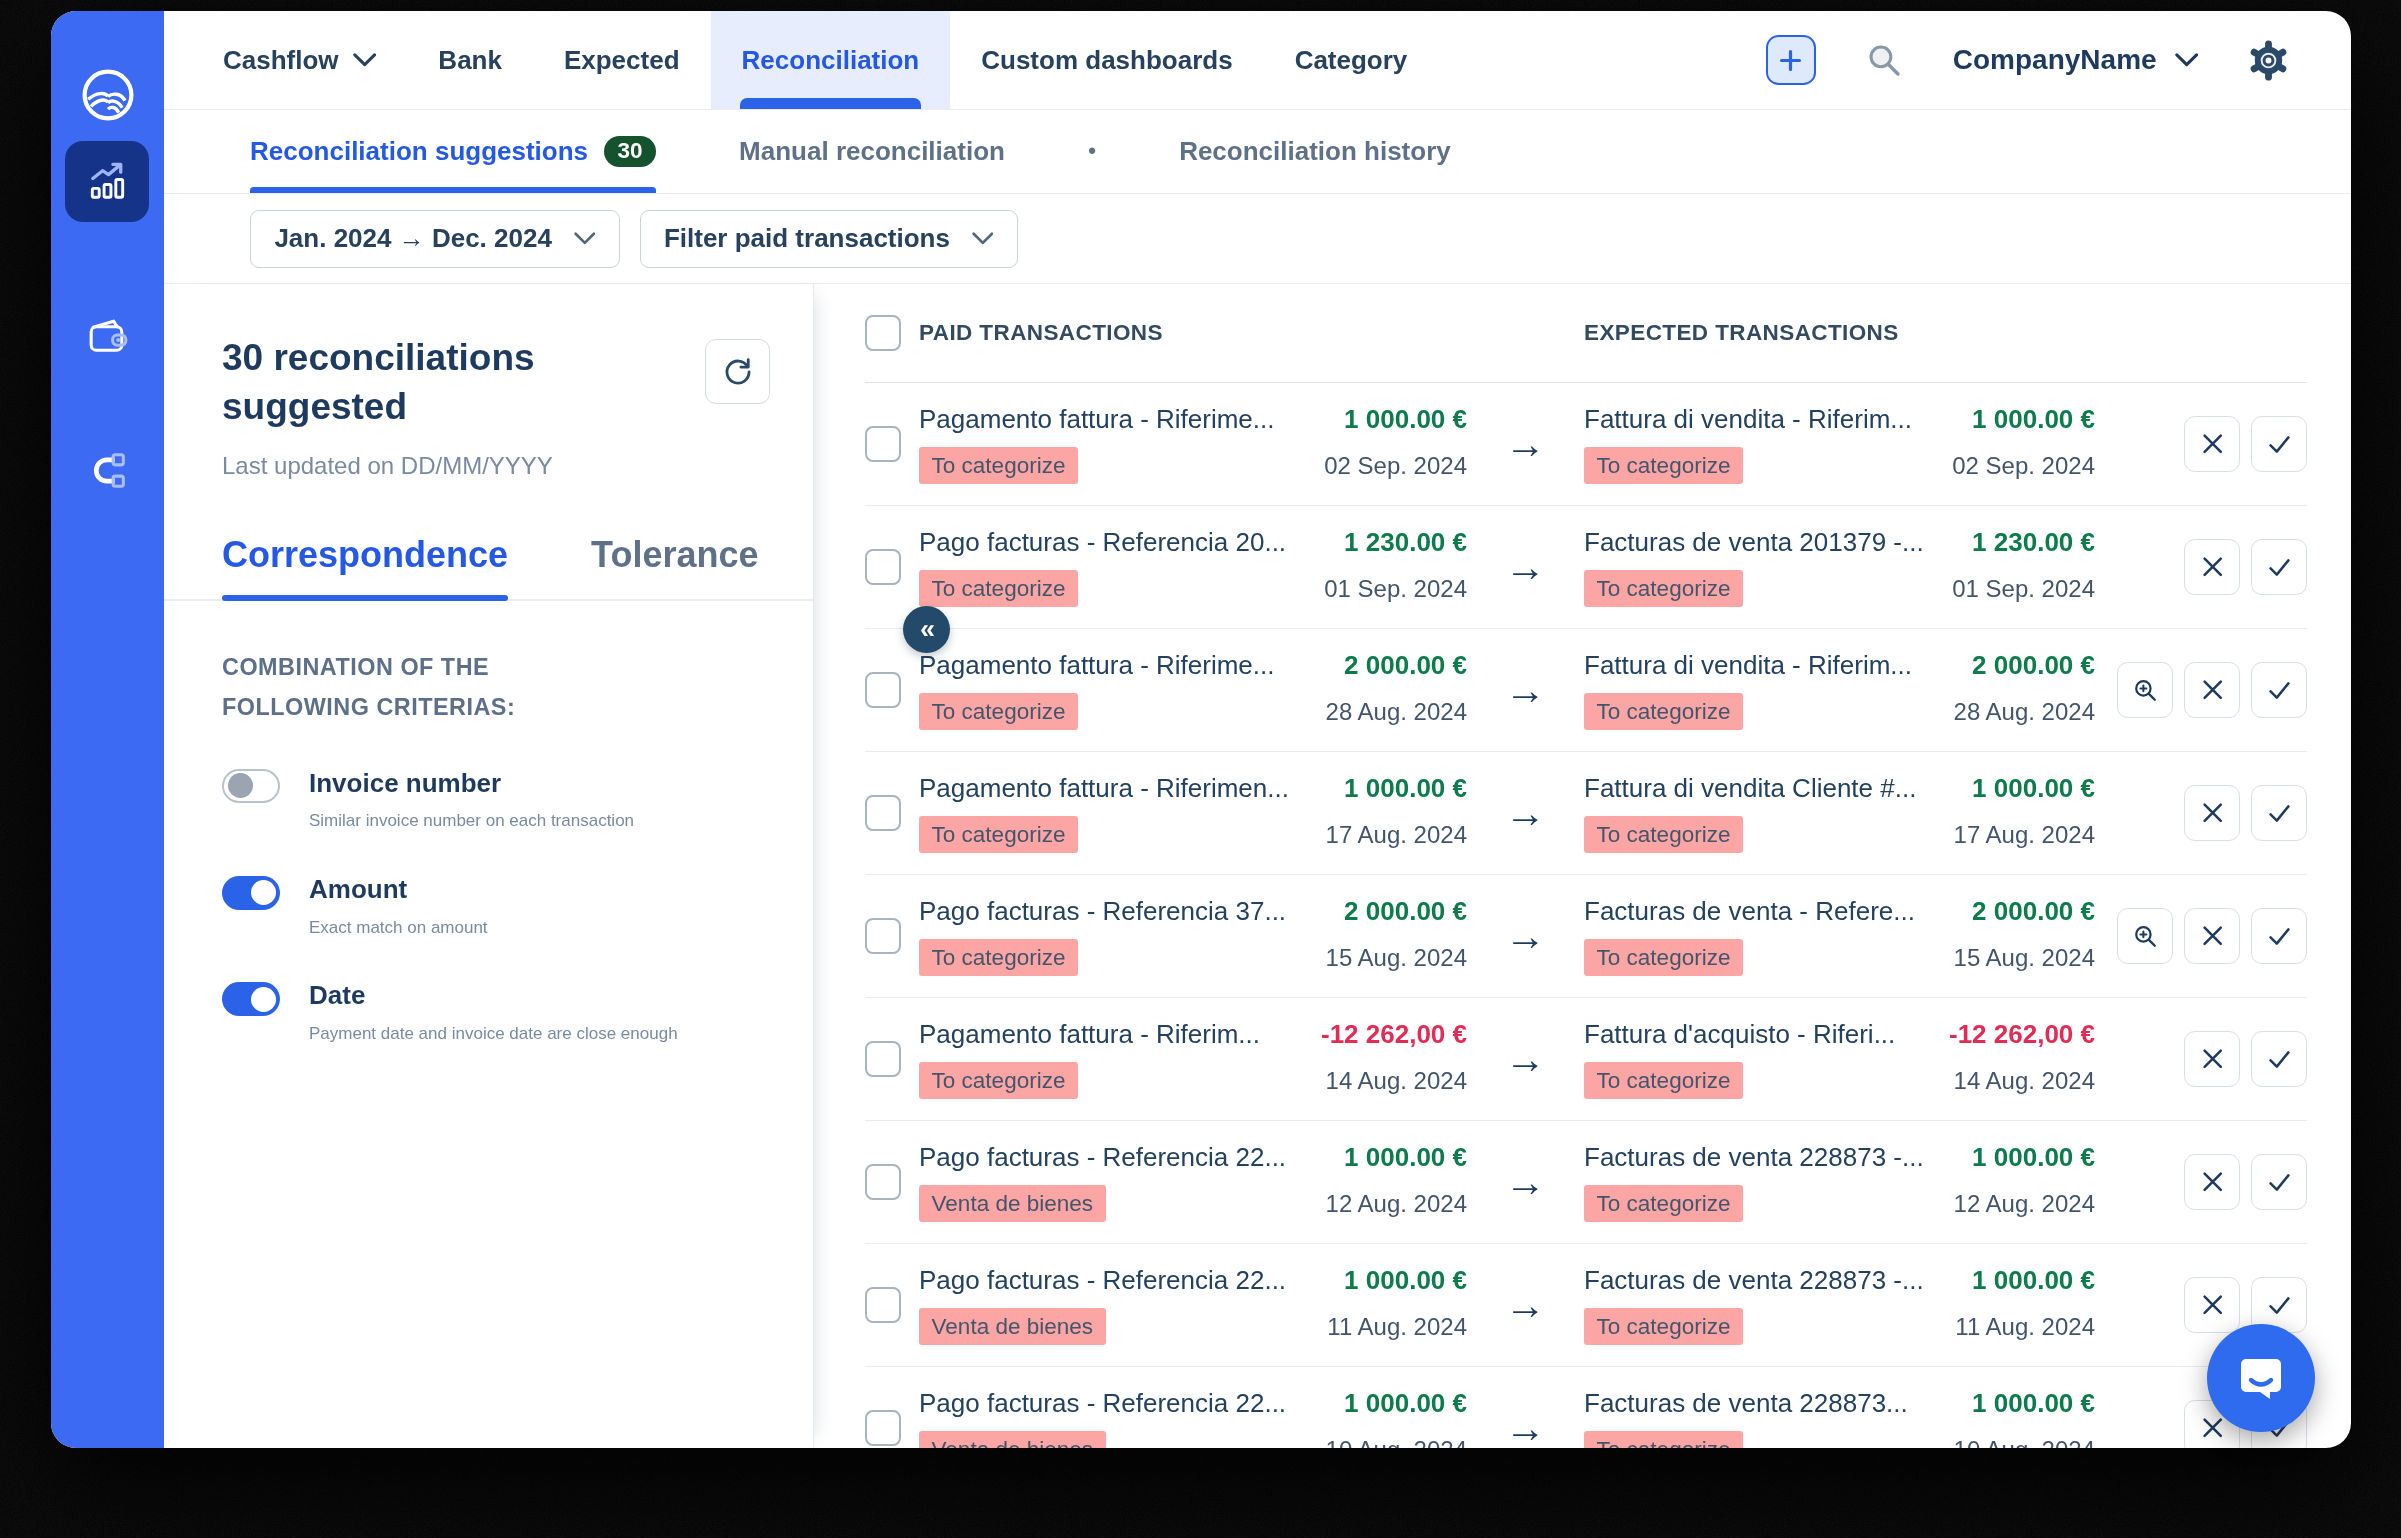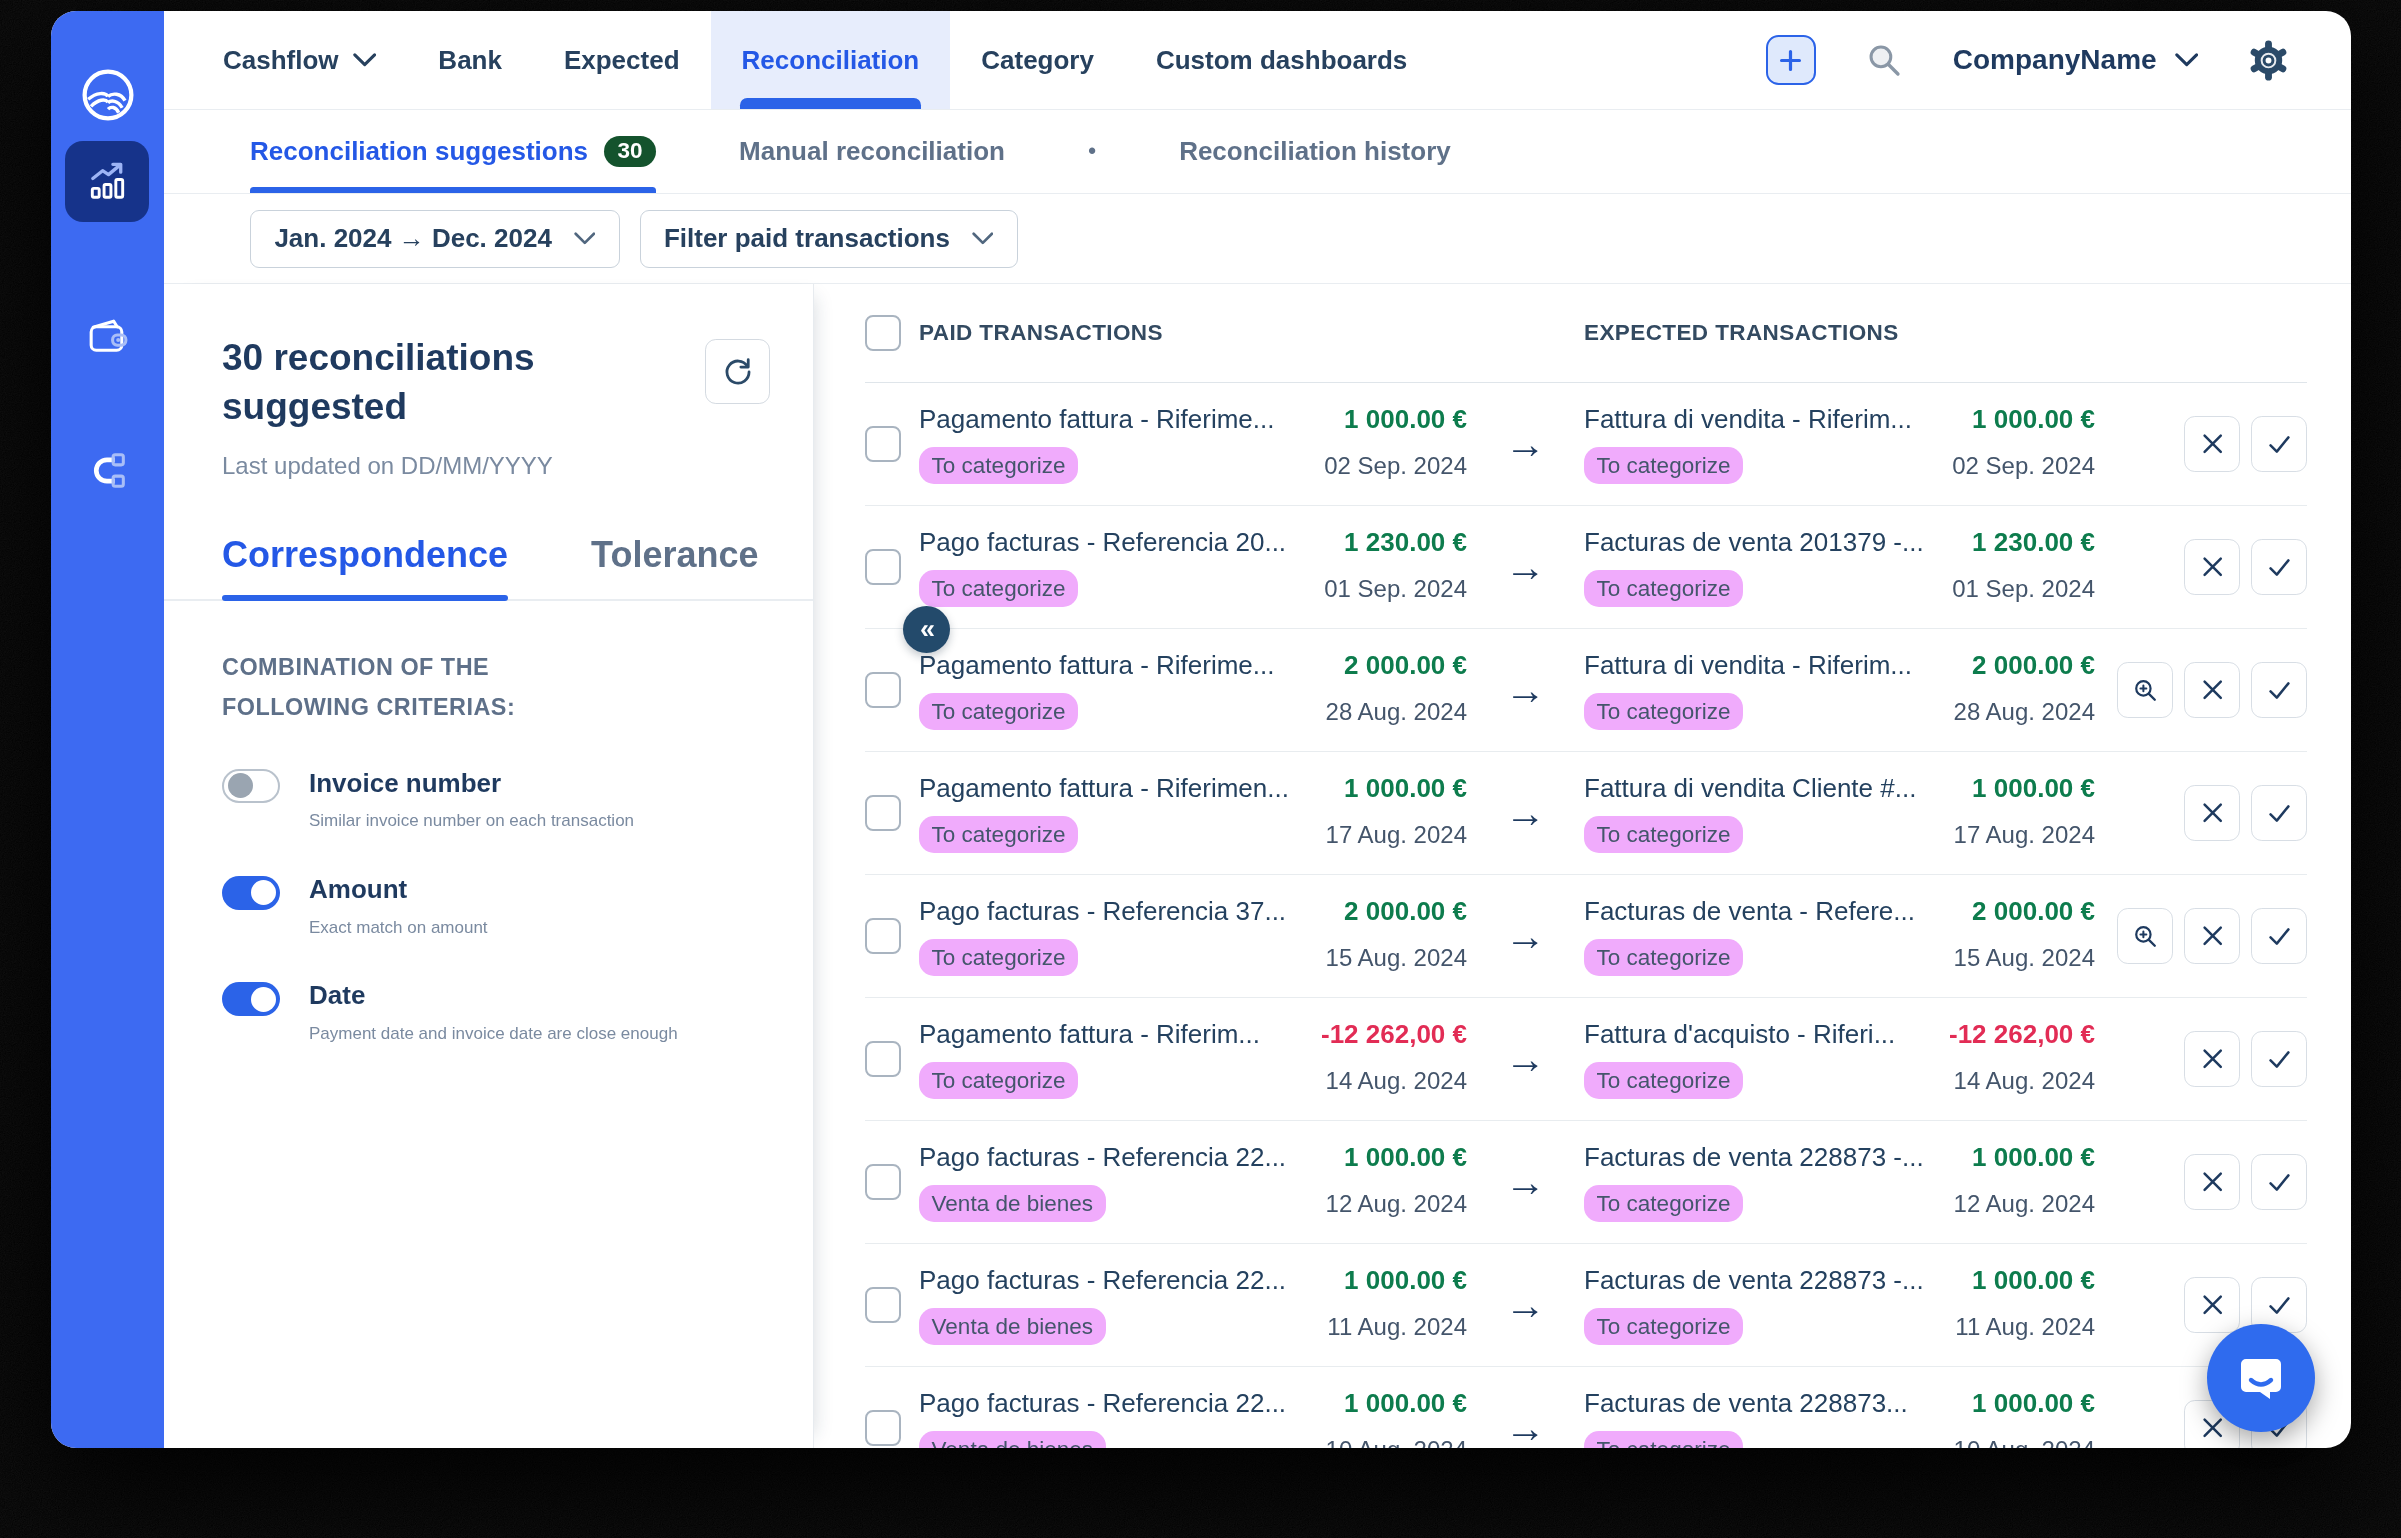--- a/index.html
+++ b/index.html
@@ -93,21 +93,21 @@
   .t-header{height:99px;flex:0 0 99px;border-bottom:1.8px solid #DFE5EA;}
   .t-header .t-label{font-size:22.5px;font-weight:700;letter-spacing:0.4px;color:#334A61;}
   .checkbox{width:36px;height:36px;border:2.7px solid #A9B4C0;border-radius:8px;background:#fff;cursor:pointer;}
   .row{height:123px;flex:0 0 123px;border-bottom:0.9px solid #E8ECEF;}
   .cell{display:flex;flex-direction:column;min-width:0;}
   .cell-line{display:flex;align-items:baseline;}
   .cell-line.bottom{margin-top:12.6px;align-items:center;}
   .t-title{font-size:26px;font-weight:500;color:#24415F;white-space:nowrap;overflow:hidden;min-width:0;flex:1;}
   .amount{font-size:26px;font-weight:700;color:#0D7C4D;margin-left:21.6px;white-space:nowrap;}
   .amount.neg{color:#E22C55;}
-  .tag{font-size:22.5px;color:#44556B;background:#f0abfc;border-radius:15px;padding:5.4px 12.6px;white-space:nowrap;}
+  .tag{font-size:22.5px;color:#44556B;background:#fca5a5;border-radius:3px;padding:5.4px 12.6px;white-space:nowrap;}
   .t-date{margin-left:auto;font-size:24px;color:#44556B;white-space:nowrap;}
   .arrow-cell{display:flex;justify-content:center;font-size:41px;color:#1E3A5F;font-weight:400;}
   .actions{display:flex;justify-content:flex-end;gap:10.8px;}
   .action-btn{width:56px;height:56px;border:1.8px solid #D8DEE5;border-radius:10.8px;background:#fff;
     display:flex;align-items:center;justify-content:center;cursor:pointer;flex:0 0 56px;}
 
   
   .chat-btn{position:absolute;left:2207px;top:1324px;width:108px;height:108px;border-radius:50%;background:#2F6BEE;
     border:none;cursor:pointer;z-index:10;display:flex;align-items:center;justify-content:center;
     box-shadow:0 9px 27px rgba(0,0,0,.35);}
@@ -180,24 +180,24 @@
       <div class="topnav-item">
           <span>Bank</span>
         </div>
       <div class="topnav-item">
           <span>Expected</span>
         </div>
       <div class="topnav-item active">
           <span>Reconciliation</span>
         </div>
       <div class="topnav-item">
+          <span>Custom dashboards</span>
+        </div>
+      <div class="topnav-item">
           <span>Category</span>
-        </div>
-      <div class="topnav-item">
-          <span>Custom dashboards</span>
         </div>
 
       <div class="topnav-right">
         <button class="plus-btn">
           <svg width="25" height="25" viewBox="0 0 28 28">
               <path d="M14 4 V24 M4 14 H24" stroke="#2B63E8" stroke-width="3.6" stroke-linecap="round"></path>
             </svg>
         </button>
         <button class="search-btn">
           <svg width="43" height="43" viewBox="0 0 48 48" fill="none">

